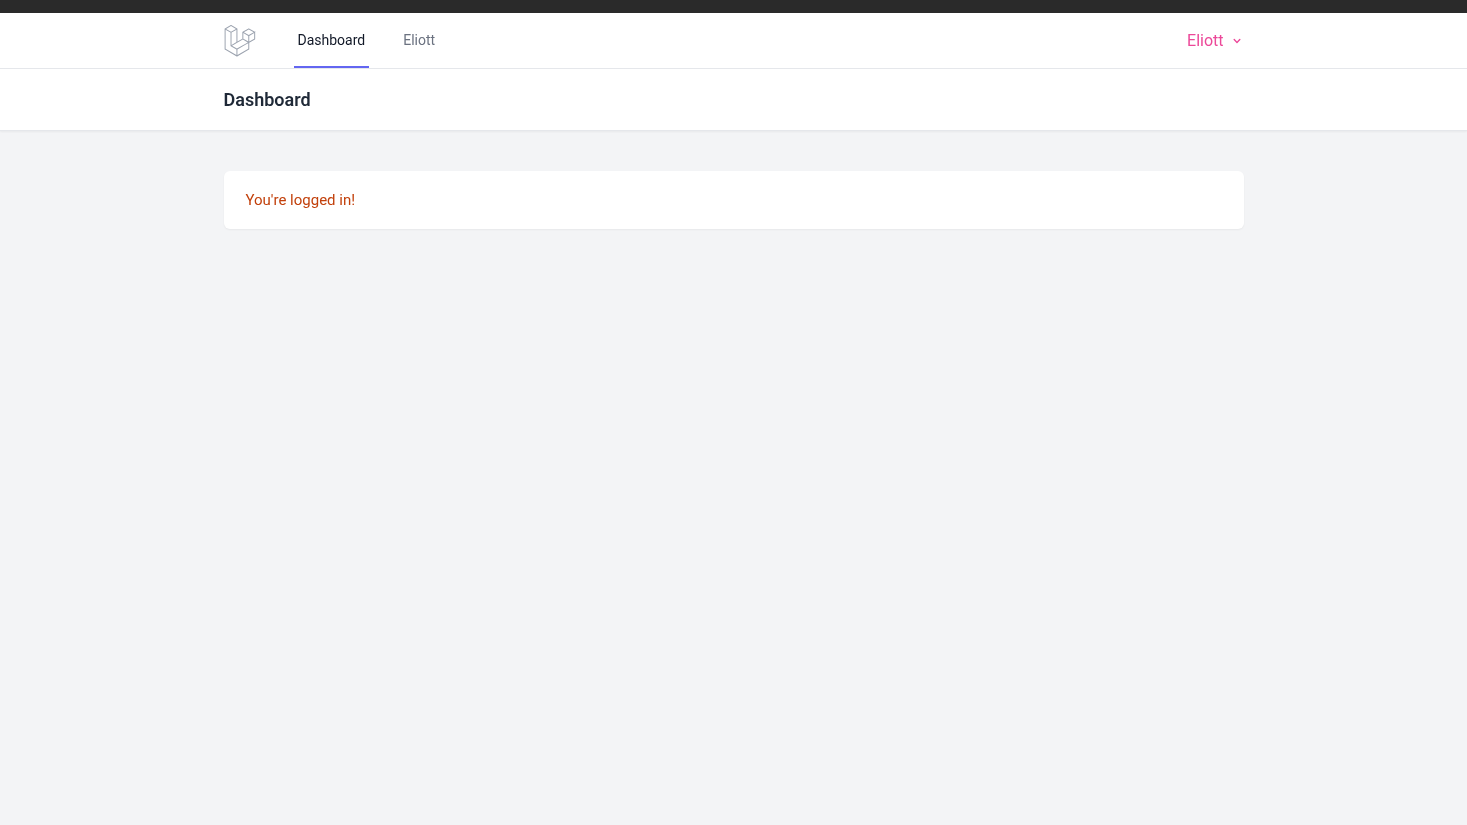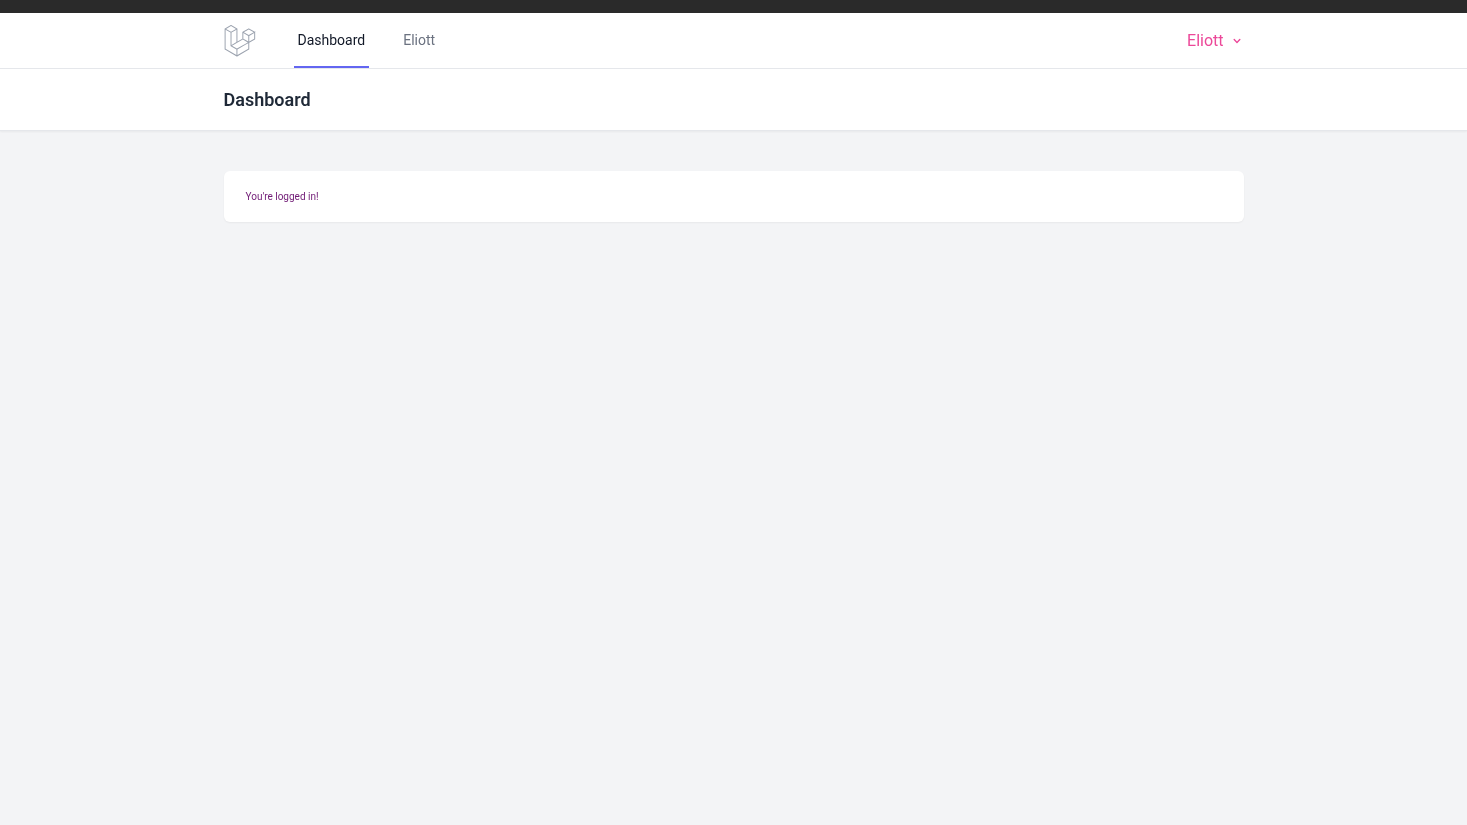--- a/index.html
+++ b/index.html
@@ -93,22 +93,22 @@
       margin: 0 auto;
       padding: 40px 10px;
     }
     .card {
       background: #ffffff;
       border-radius: 6px;
       box-shadow: 0 1px 2px 0 rgba(0,0,0,0.05);
       padding: 20px 22px;
     }
     .card-text {
-      font-size: 10px;
-      color: #701a75;
+      font-size: 15px;
+      color: #c2410c;
     }
   </style>
 </head>
 <body>
 
 <div class="browser-chrome"></div>
 
 <nav class="top-nav">
   <div class="nav-container">
     <div class="nav-left">

